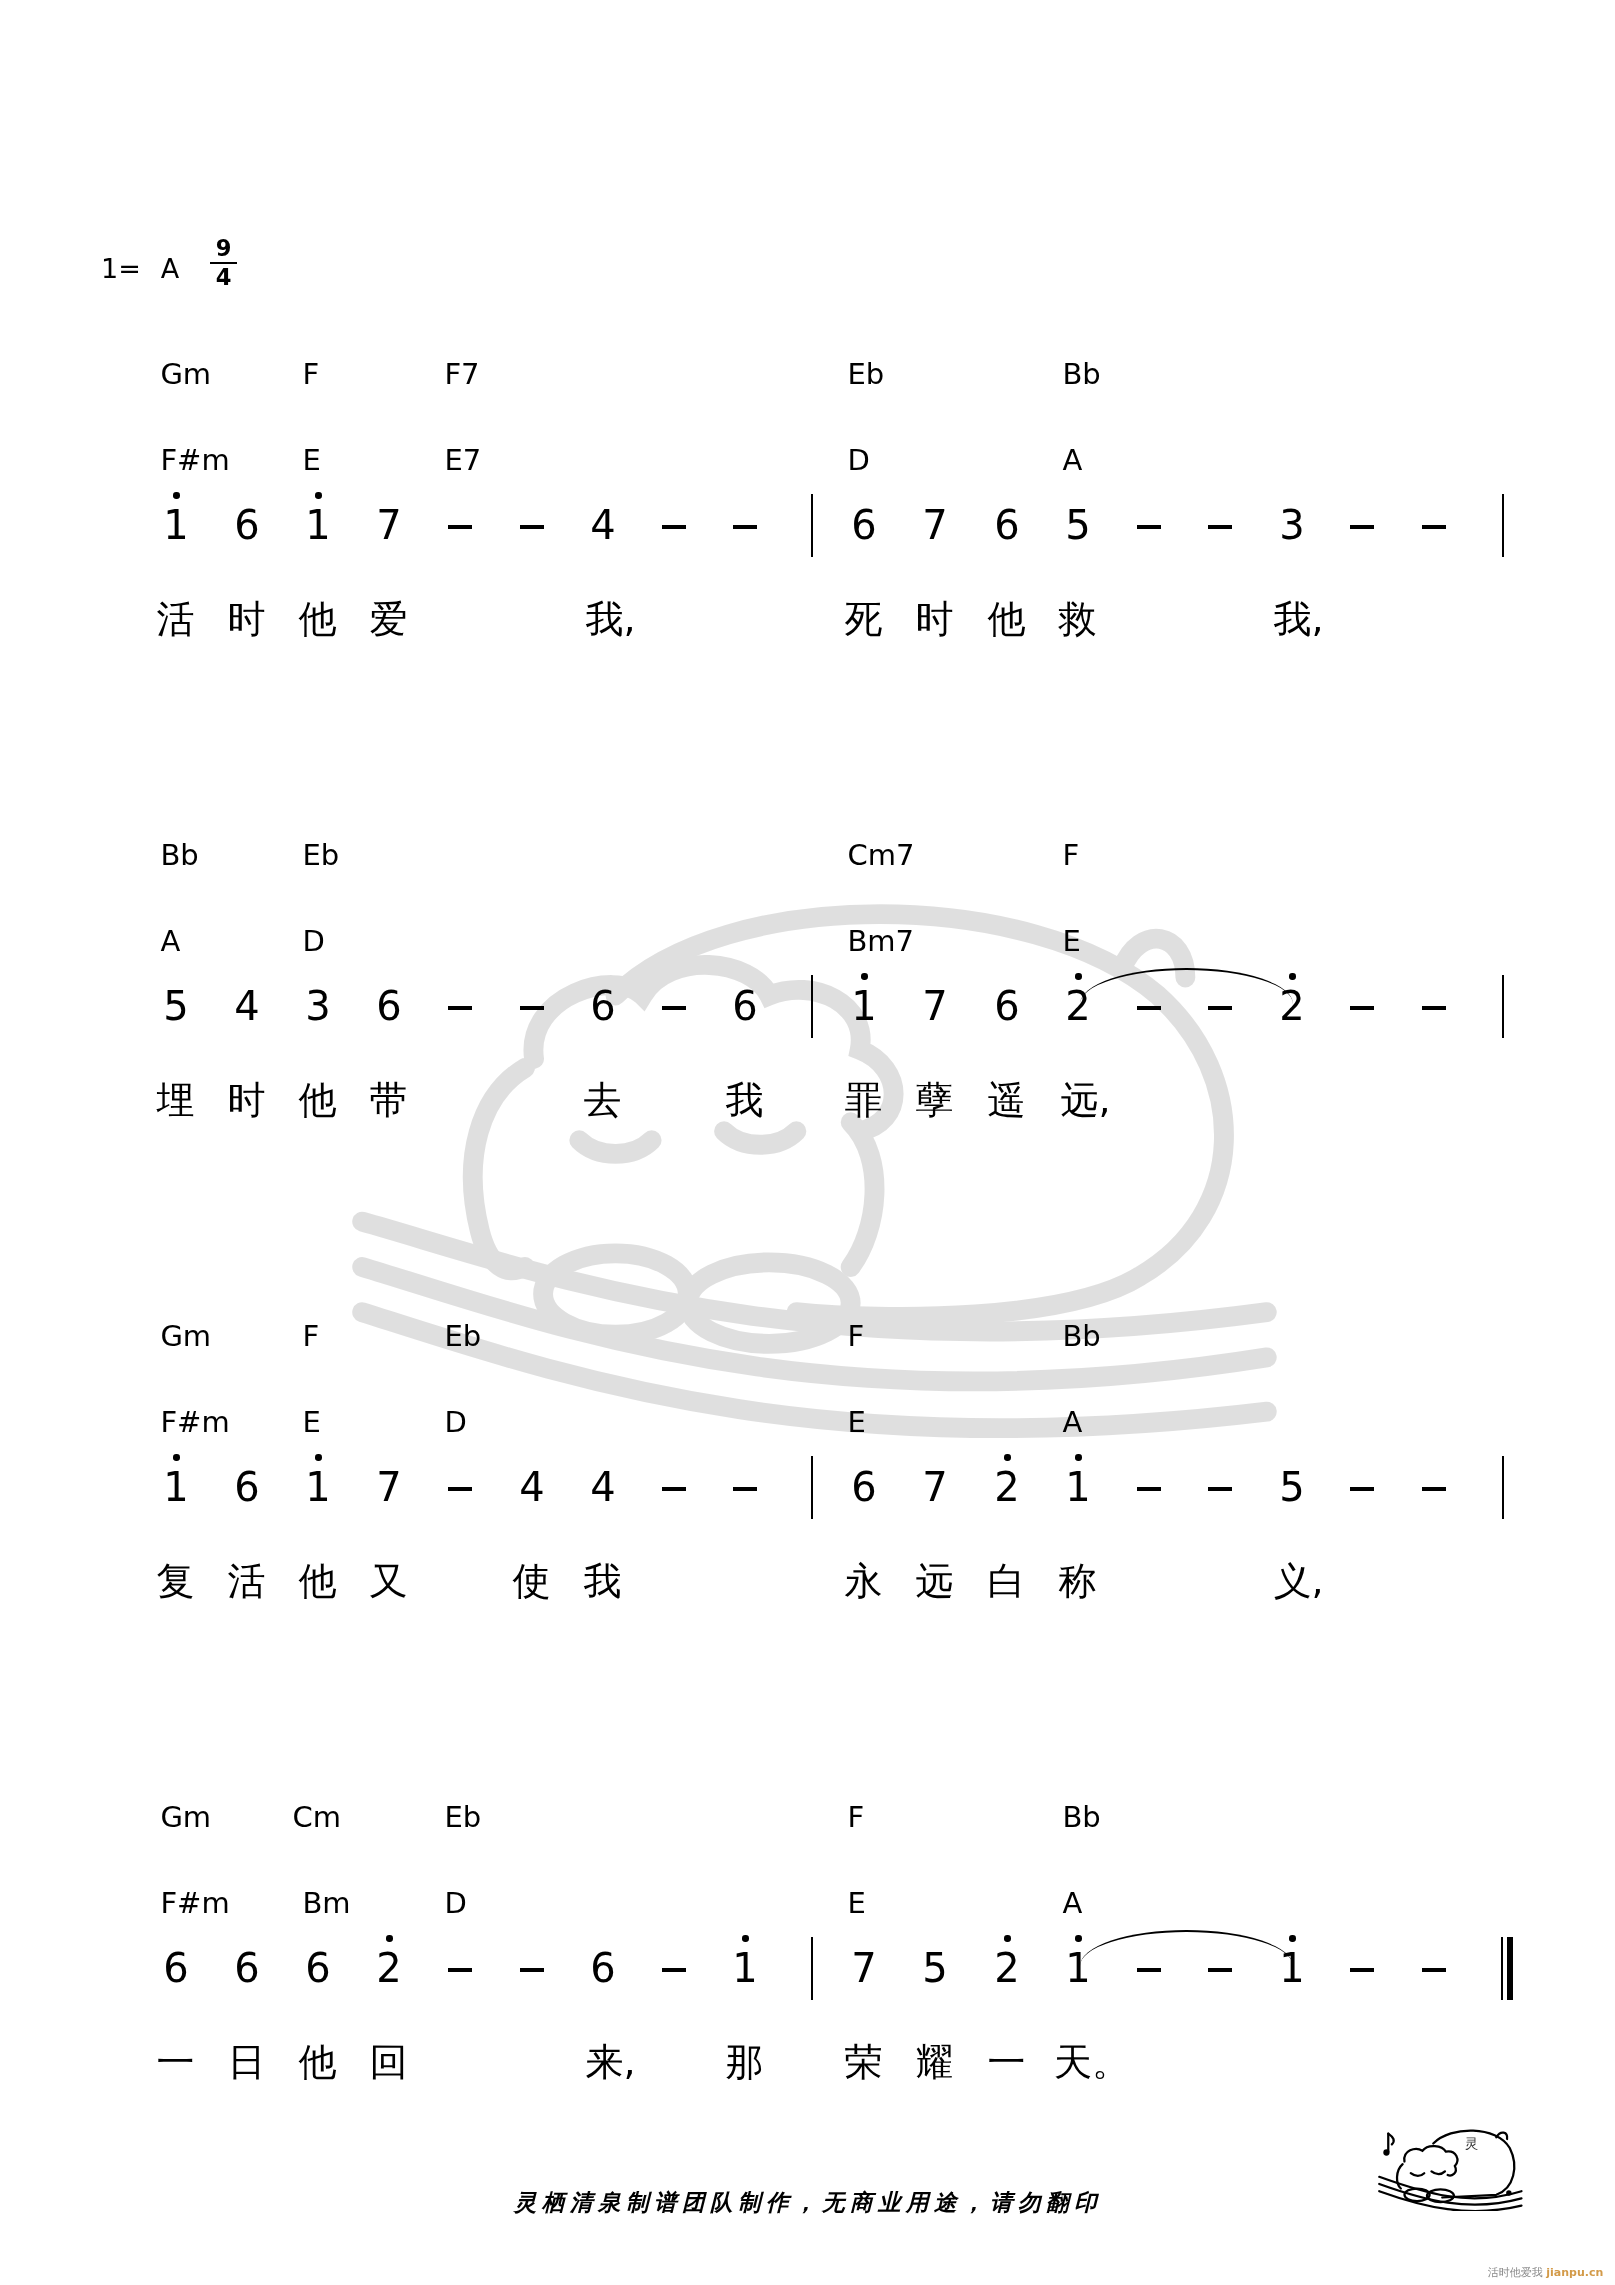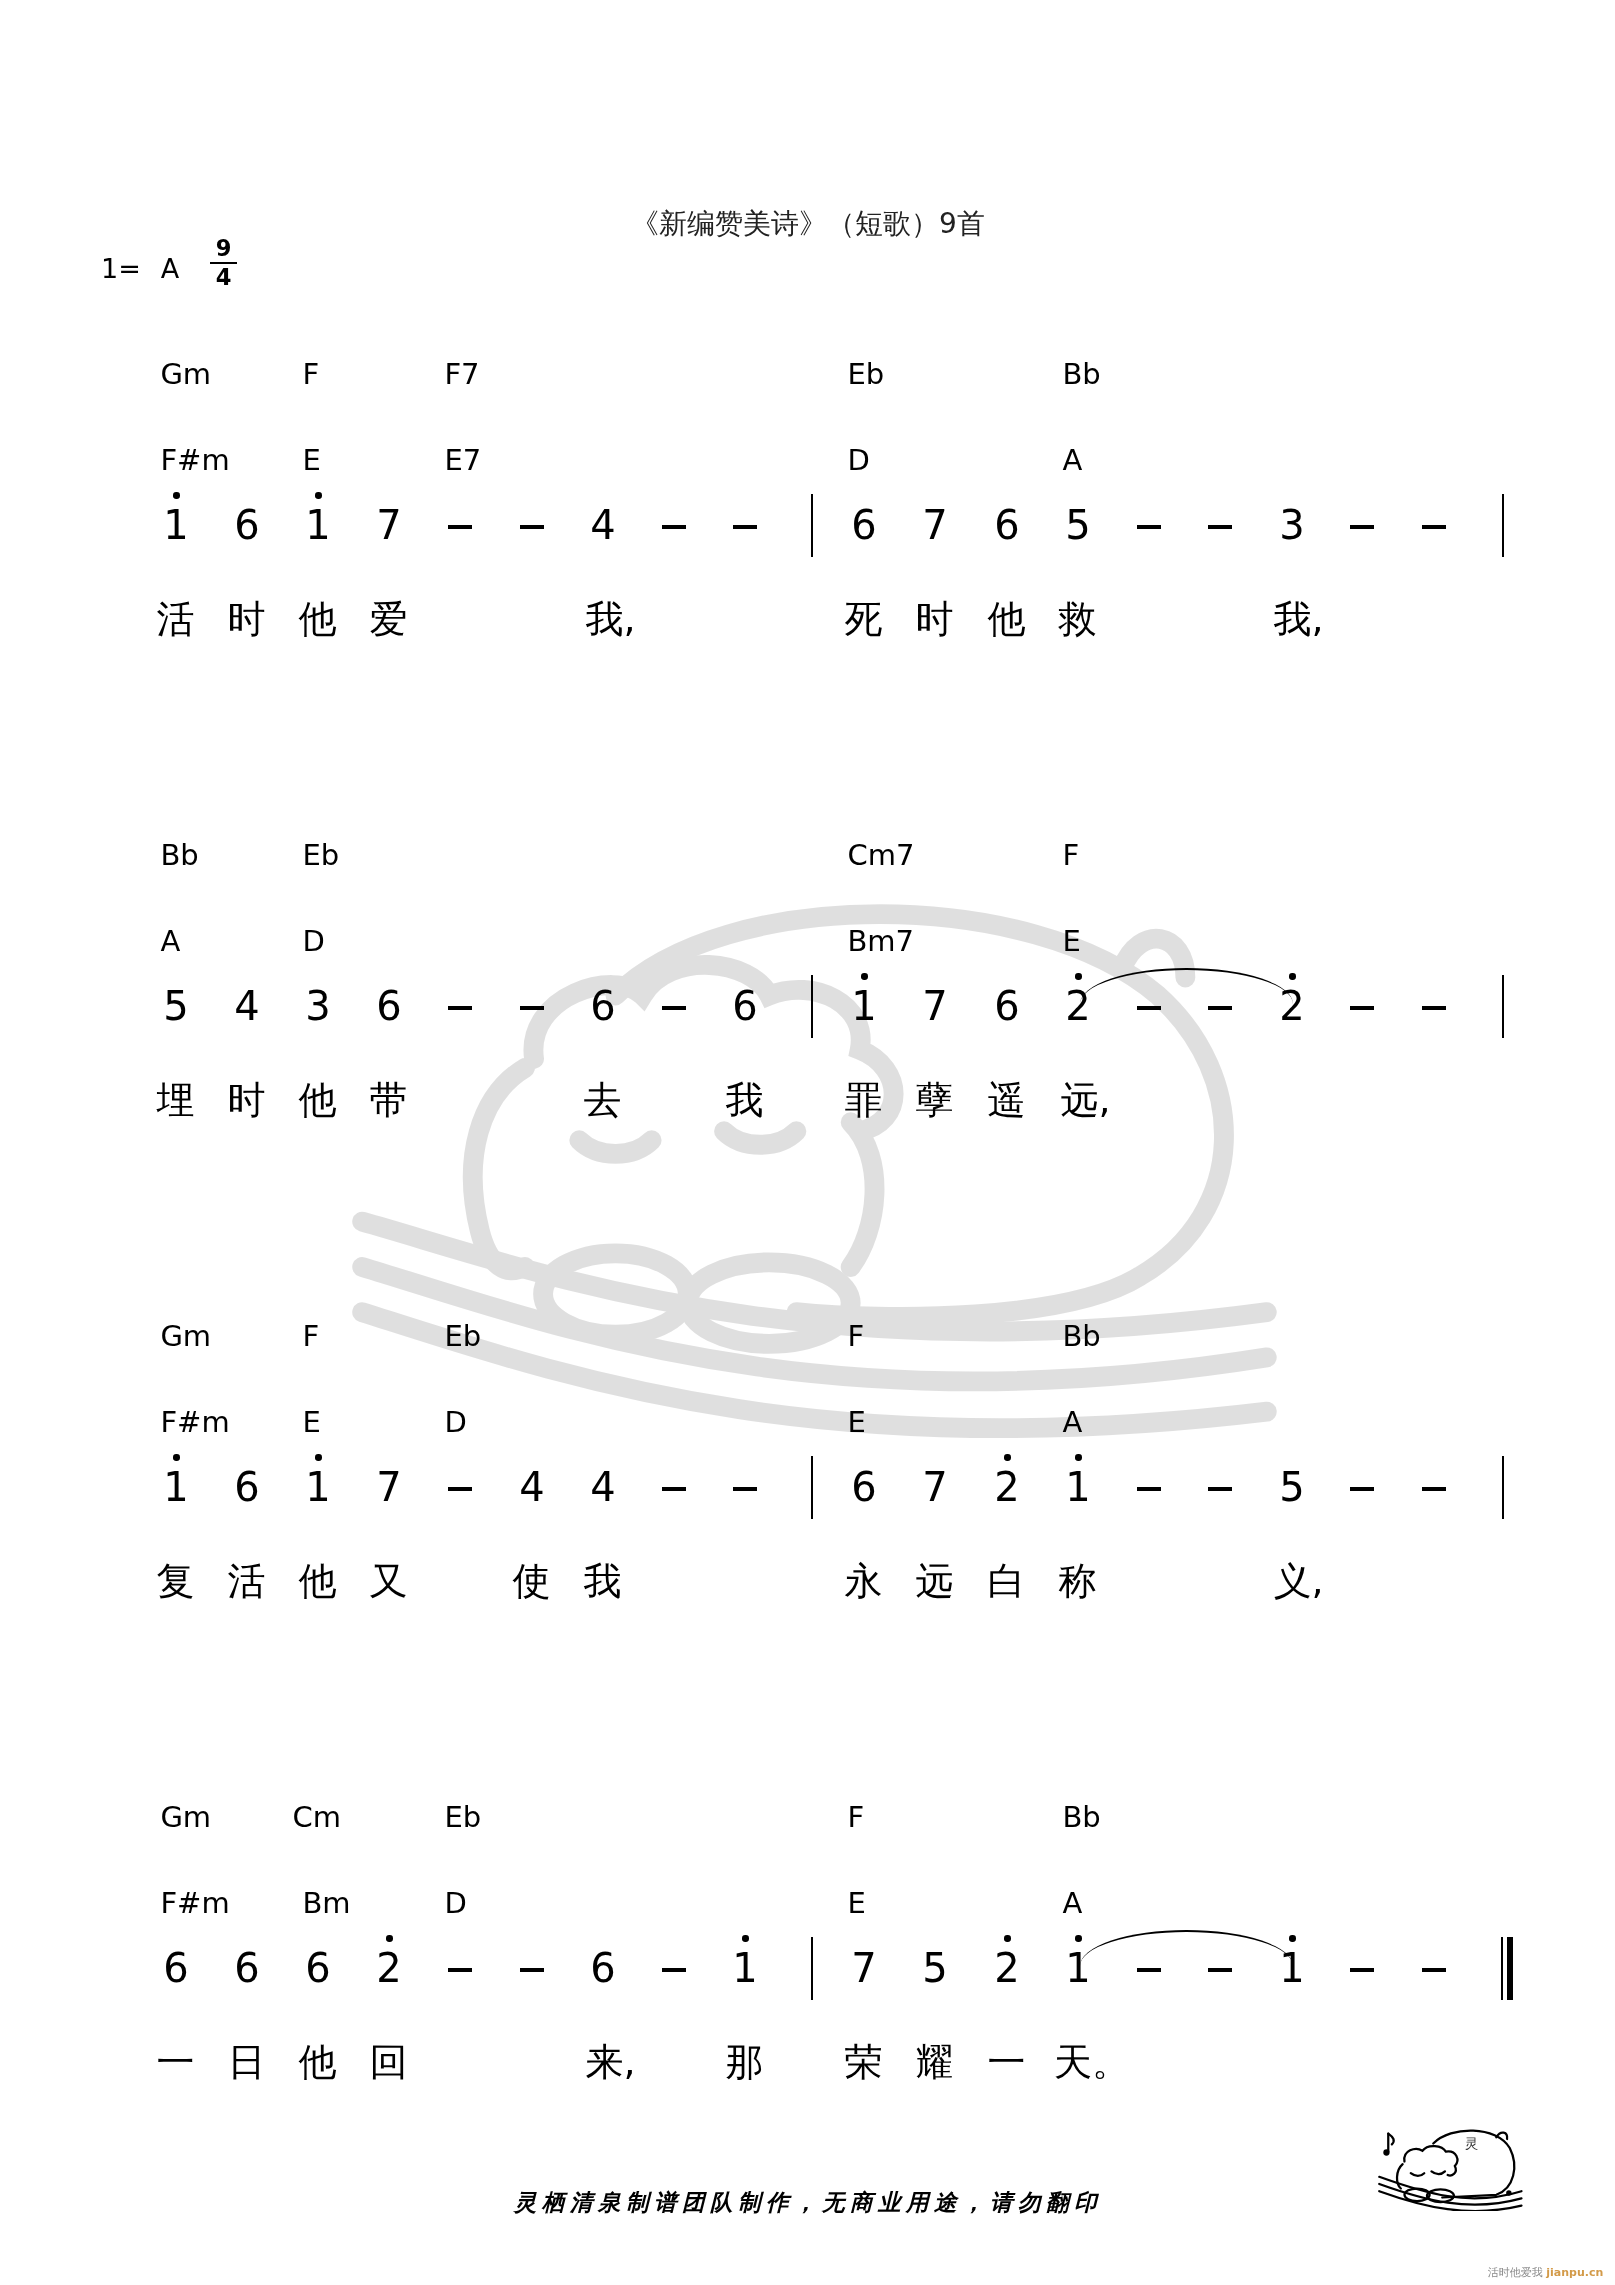--- a/index.html
+++ b/index.html
@@ -57,21 +57,20 @@
       <path d="M420 270 C440 290 480 290 500 270"></path>
       <ellipse cx="300" cy="450" rx="80" ry="45"></ellipse>
       <ellipse cx="470" cy="460" rx="90" ry="45"></ellipse>
       <path d="M20 370 C200 420 500 540 1020 470"></path>
       <path d="M20 420 C220 480 520 600 1020 520"></path>
       <path d="M20 470 C240 540 520 640 1020 580"></path>
       <path d="M860 90 C880 40 930 50 930 100"></path>
     </g>
   </svg>
 
-  <div class="subtitle">《新编赞美诗》（短歌）9首</div>
 
   <div class="keysig">
     <span>1=</span><span class="key">A</span>
   </div>
   <div class="timesig">
     <span class="num">9</span>
     <span class="bar"></span>
     <span class="den">4</span>
   </div>
 

